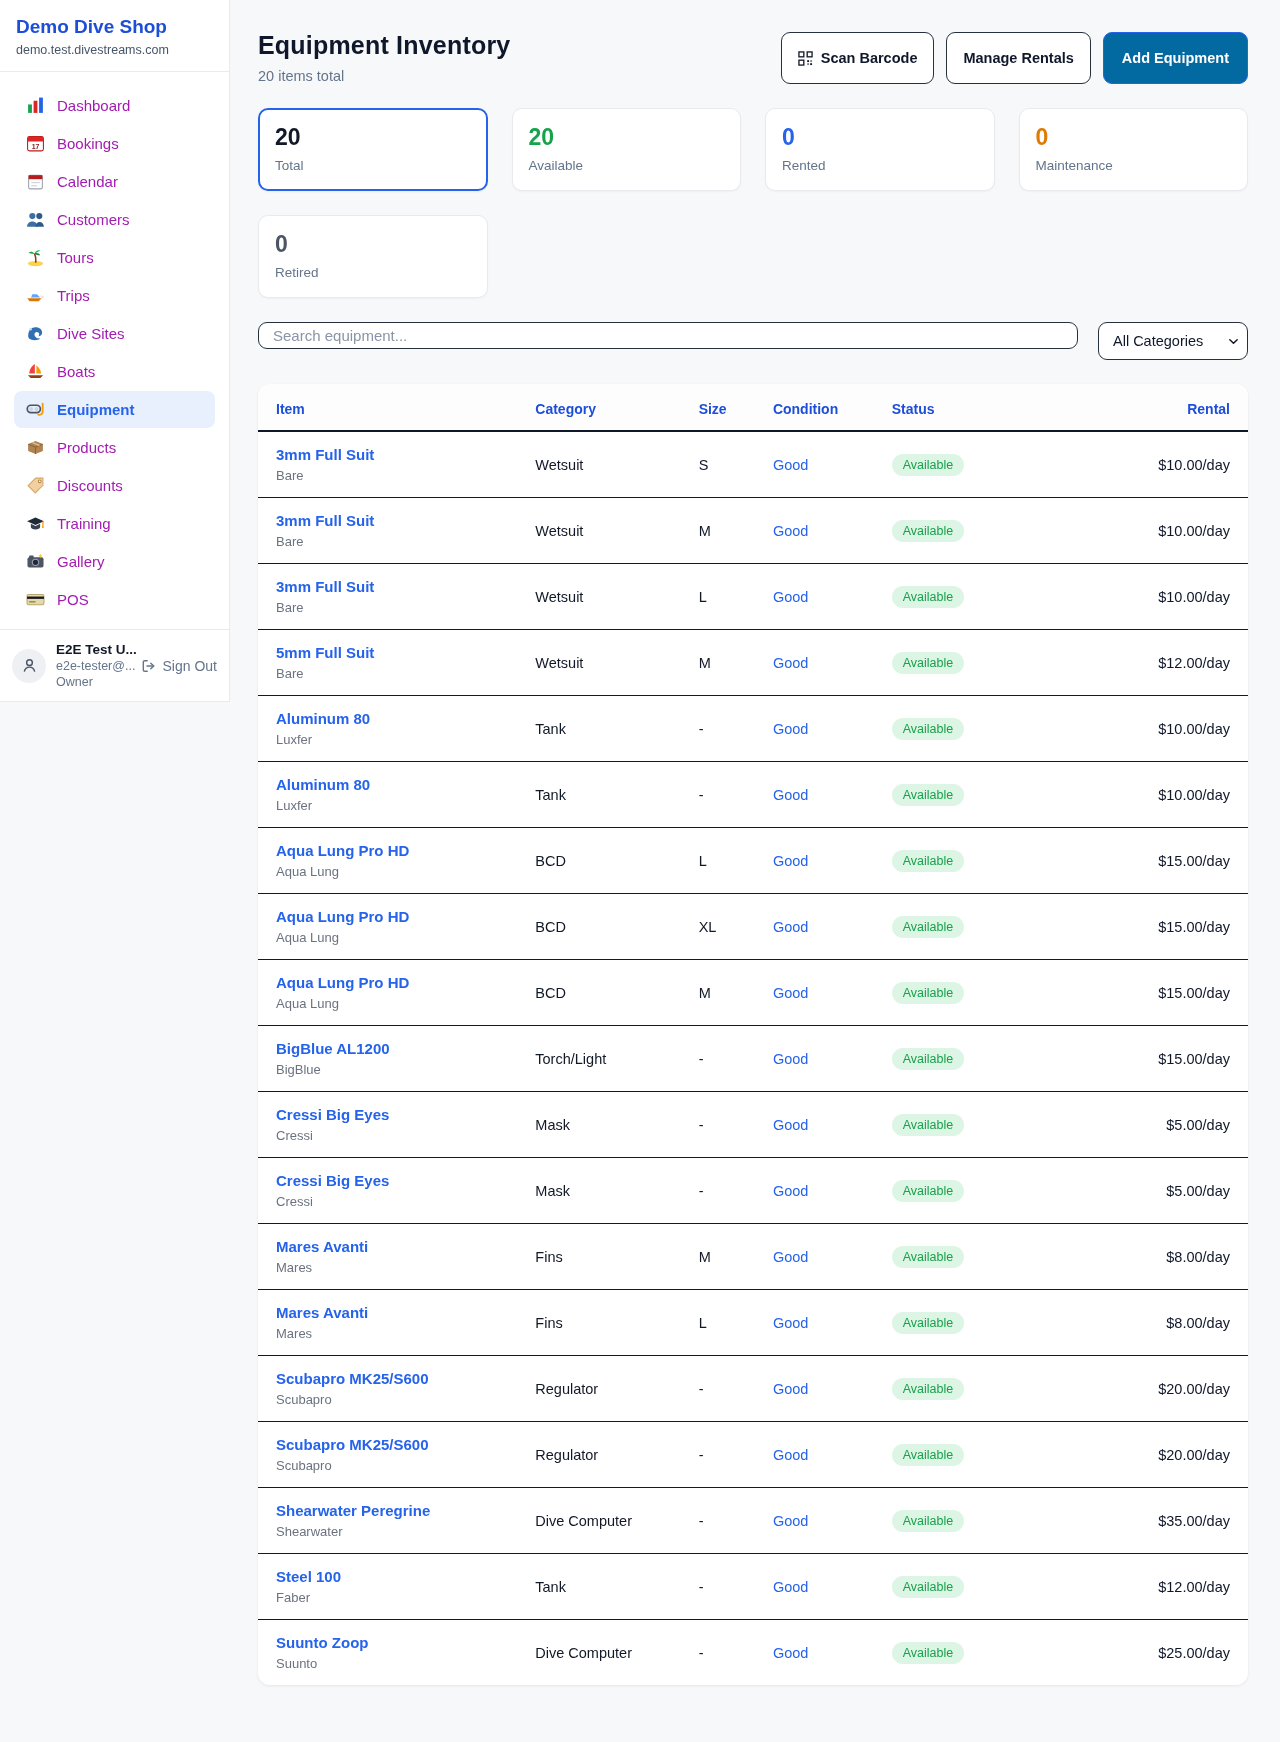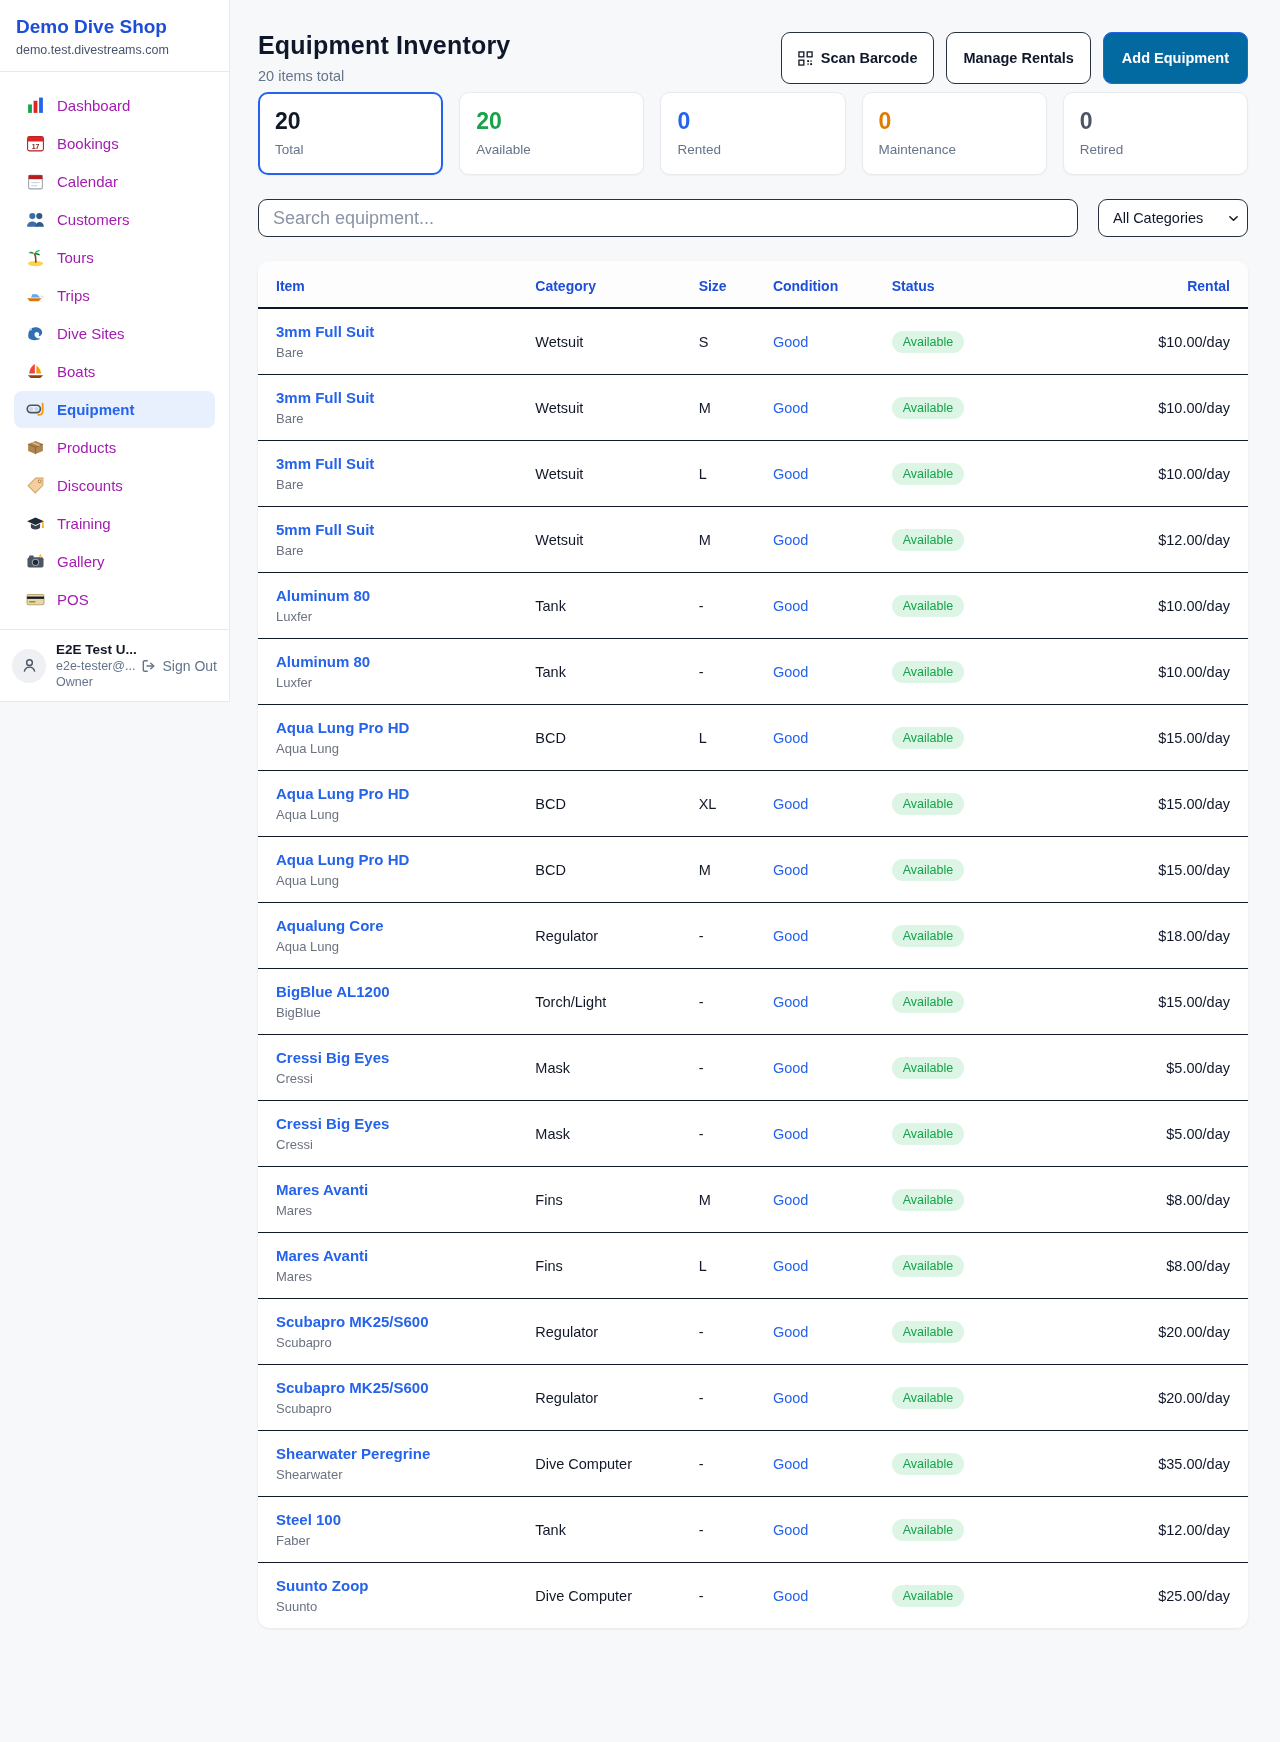--- a/index.html
+++ b/index.html
@@ -36,31 +36,31 @@
   .page-title { font-size:25px; font-weight:bold; color:#0f172a; letter-spacing:.2px; }
   .page-sub { font-size:14.5px; color:#64748b; margin-top:8px; }
   .head-actions { display:flex; gap:12px; margin-top:4px; }
   .btn { display:inline-flex; align-items:center; gap:8px; height:52px; padding:0 16px;
          border-radius:9px; font-size:14.5px; font-weight:bold; cursor:pointer;
          background:#fff; border:1px solid #27303f; color:#0f172a; }
   .btn svg { width:15px; height:15px; }
   .btn-primary { background:#0369a1; border:1px solid #2563eb; color:#fff; padding:0 18px; }
 
   
-  .stats { display:grid; grid-template-columns:repeat(5,1fr); gap:16px; margin-top:8px; }
+  .stats { display:grid; grid-template-columns:repeat(4,1fr); gap:24px; margin-top:24px; }
   .stat-card { background:#fff; border:1px solid #e8eaee; border-radius:10px; padding:15px 16px 17px;
                box-shadow:0 1px 2px rgba(15,23,42,.04); cursor:pointer; }
   .stat-card.selected { border:2px solid #2563eb; padding:14px 15px 16px; }
   .stat-value { font-size:23px; font-weight:bold; }
   .stat-label { font-size:13.5px; color:#64748b; margin-top:7px; }
 
   
   .filters { display:flex; gap:20px; margin-top:24px; }
-  .search-input { flex:1 1 auto; height:38px; border:1px solid #27303f; border-radius:9px;
-                  padding:0 14px; font-size:18px; color:#111827; background:#fff;
+  .search-input { flex:1 1 auto; height:27px; border:1px solid #27303f; border-radius:9px;
+                  padding:0 14px; font-size:15px; color:#111827; background:#fff;
                   font-family:"Liberation Sans", sans-serif; }
   .search-input::placeholder { color:#8a94a6; }
   .select-wrap { position:relative; width:150px; flex:0 0 150px; }
   .select-wrap select { width:100%; height:38px; border:1px solid #27303f; border-radius:9px;
                         background:#fff; font-size:14.5px; color:#0f172a; padding:0 26px 0 14px;
                         appearance:none; -webkit-appearance:none; font-family:"Liberation Sans", sans-serif;
                         cursor:pointer; }
   .select-wrap .chev { position:absolute; right:9px; top:14px; width:11px; height:11px; pointer-events:none; }
 
   
@@ -440,31 +440,20 @@
               <div class="item-brand">Aqua Lung</div>
             </td>
             <td>BCD</td>
             <td>M</td>
             <td><span class="cond-link">Good</span></td>
             <td><span class="pill">Available</span></td>
             <td class="num"><span class="price">$15.00/day</span></td>
           </tr>
           <tr>
             <td>
-              <div class="item-name">Aqualung Core</div>
-              <div class="item-brand">Aqua Lung</div>
-            </td>
-            <td>Regulator</td>
-            <td>-</td>
-            <td><span class="cond-link">Good</span></td>
-            <td><span class="pill">Available</span></td>
-            <td class="num"><span class="price">$18.00/day</span></td>
-          </tr>
-          <tr>
-            <td>
               <div class="item-name">BigBlue AL1200</div>
               <div class="item-brand">BigBlue</div>
             </td>
             <td>Torch/Light</td>
             <td>-</td>
             <td><span class="cond-link">Good</span></td>
             <td><span class="pill">Available</span></td>
             <td class="num"><span class="price">$15.00/day</span></td>
           </tr>
           <tr>

